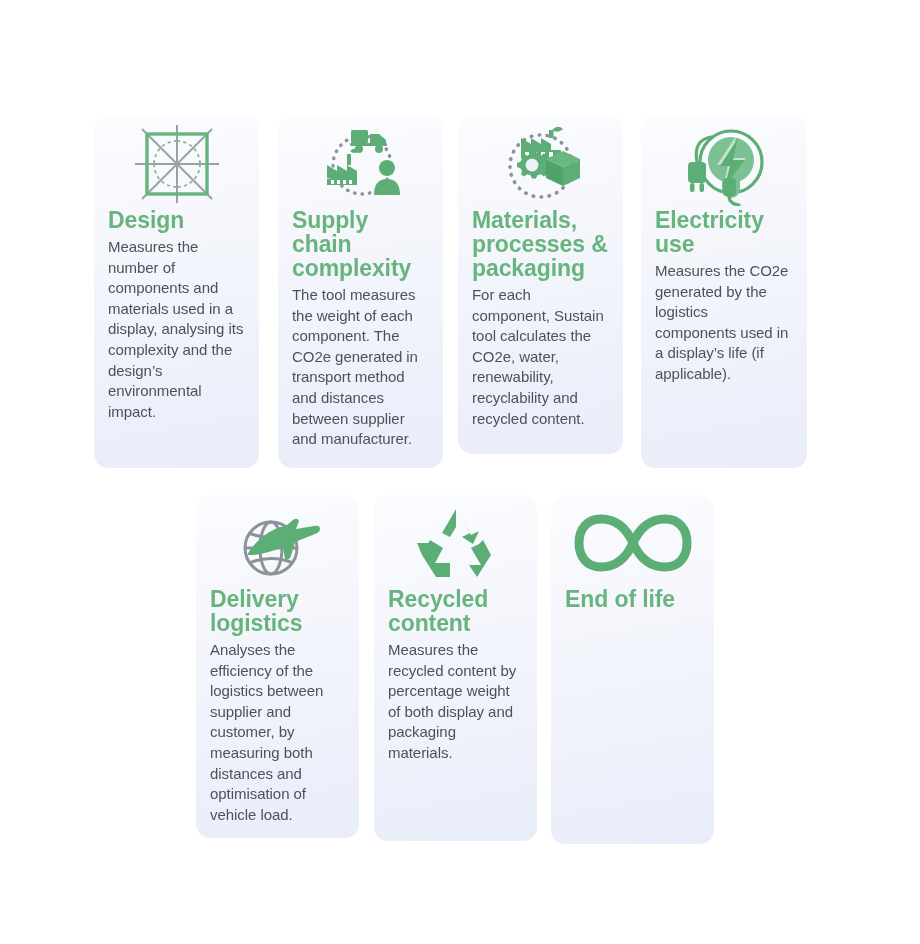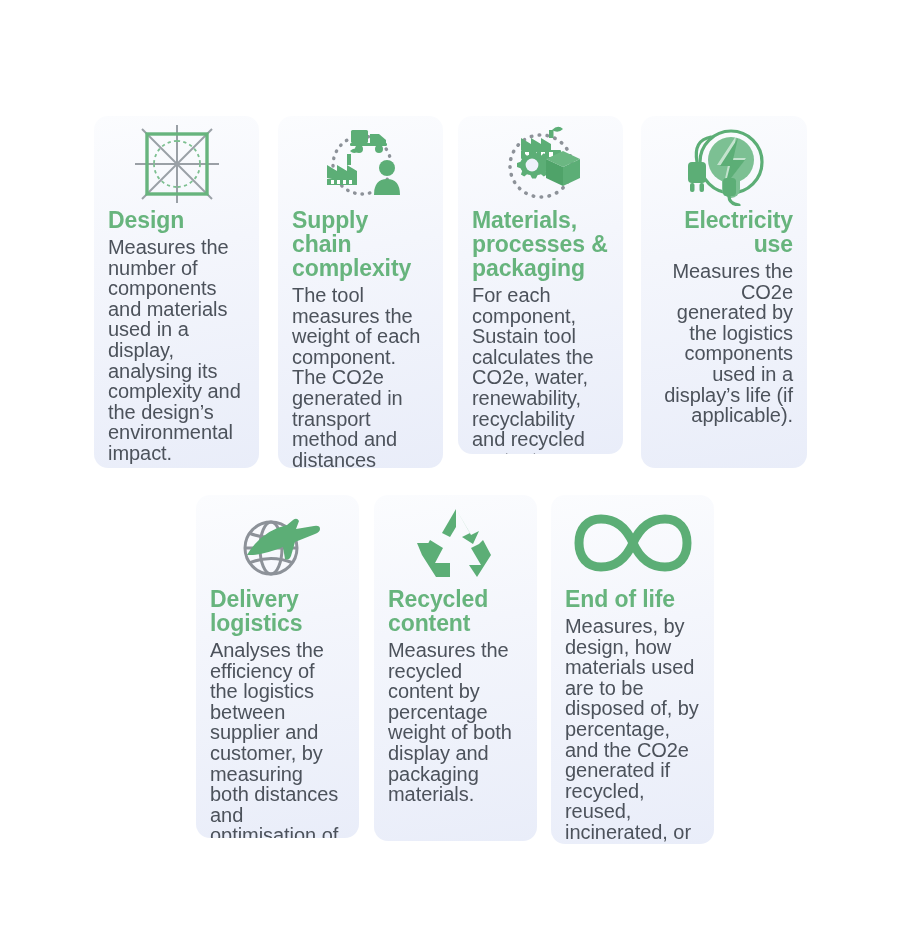--- a/index.html
+++ b/index.html
@@ -34,29 +34,29 @@
   .card-title {
     color: #67b47d;
     font-weight: bold;
     font-size: 23px;
     line-height: 24px;
     letter-spacing: -0.1px;
     margin-bottom: 5px;
   }
   .card-body {
     color: #4c525b;
-    font-size: 20px;
+    font-size: 15px;
     line-height: 20.6px;
     letter-spacing: -0.05px;
   }
   
   #card-design            { left: 94px;  top: 116px; width: 165px; height: 352px; }
   #card-supply-chain      { left: 278px; top: 116px; width: 165px; height: 352px; }
   #card-materials         { left: 458px; top: 116px; width: 165px; height: 338px; }
-  #card-electricity       { left: 641px; top: 116px; width: 166px; height: 352px; text-align: right; }
+  #card-electricity       { left: 641px; top: 116px; width: 166px; height: 352px; }
   
   #card-delivery          { left: 196px; top: 495px; width: 163px; height: 343px; }
   #card-recycled          { left: 374px; top: 495px; width: 163px; height: 346px; }
   #card-end-of-life       { left: 551px; top: 495px; width: 163px; height: 349px; }
 </style>
 </head>
 <body>
 
 <div class="stage">
 
@@ -242,16 +242,15 @@
                  C 14 11, 6 21, 6 35
                  C 6 49, 14 59, 28 59
                  C 40 59, 52 53, 60 35
                  C 68 17, 80 11, 92 11
                  C 106 11, 114 21, 114 35
                  C 114 49, 106 59, 92 59
                  C 80 59, 68 53, 60 35 Z" fill="none" stroke="#5cae76" stroke-width="9" stroke-linecap="round"></path>
       </svg>
     </div>
     <div class="card-title">End of life</div>
-    <div class="card-body">Measures, by design, how materials used are to be disposed of, by percentage, and the CO2e generated if recycled, reused, incinerated, or landfilled.</div>
   </div>
 
 </div>
 
 </body></html>

